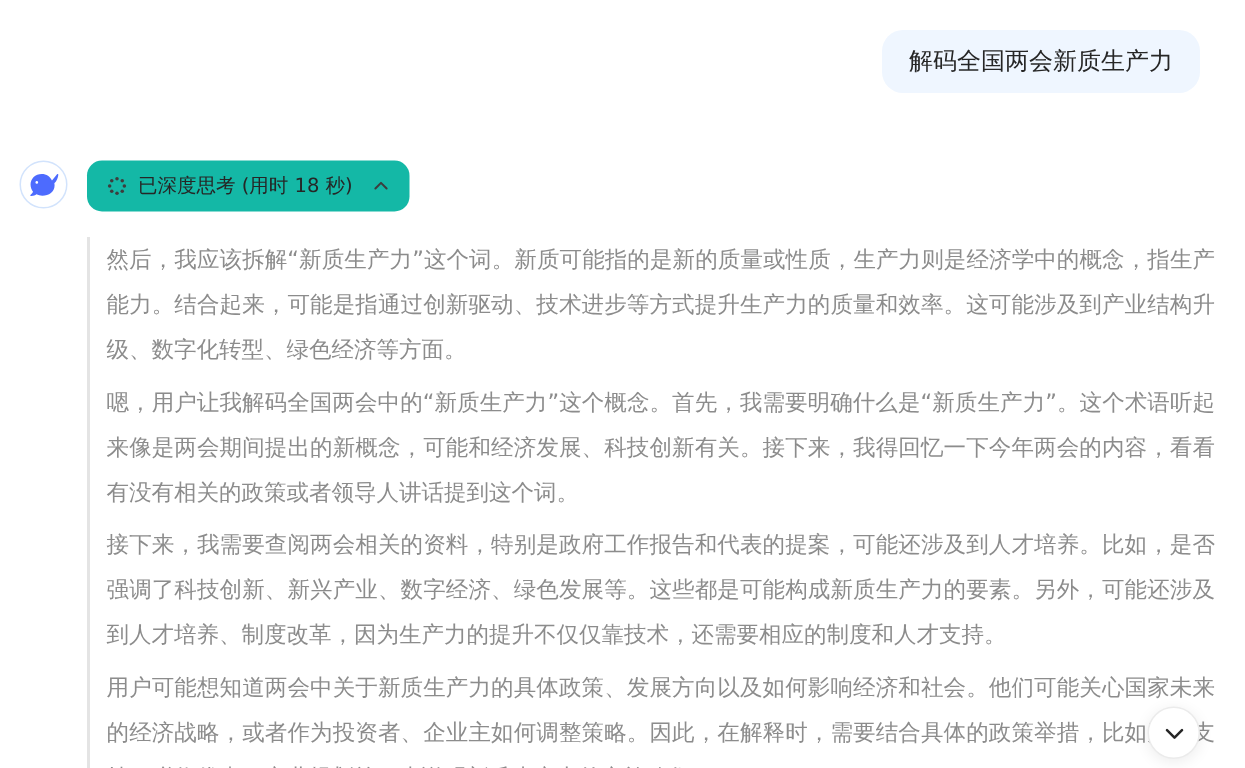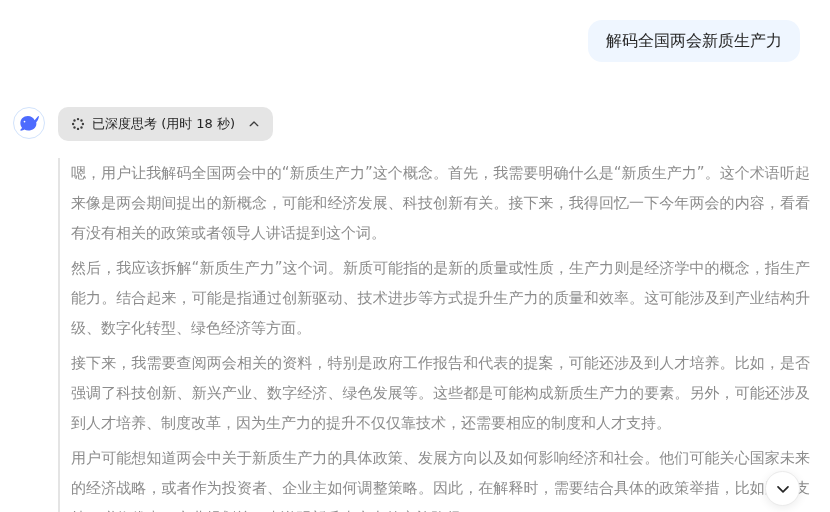--- a/index.html
+++ b/index.html
@@ -53,21 +53,21 @@
     flex: 0 0 auto;
   }
   .assistant-body { width: 752px; }
 
   .think-toggle {
     display: inline-flex;
     align-items: center;
     gap: 7px;
     height: 34px;
     padding: 0 13px;
-    background: #e5e5e5;
+    background: #14b8a6;
     border: none;
     border-radius: 10px;
     font-family: inherit;
     font-size: 13px;
     color: #262626;
     cursor: pointer;
   }
   .think-toggle .chev { margin-left: 6px; display: flex; align-items: center; }
   .think-toggle .dots { display: flex; align-items: center; }
 
@@ -140,22 +140,22 @@
         </span>
         <span>已深度思考 (用时 18 秒)</span>
         <span class="chev">
           <svg width="12" height="12" viewBox="0 0 16 16" aria-hidden="true">
             <path d="M3 10.2 8 5.2l5 5" fill="none" stroke="#3d3d3d" stroke-width="1.8" stroke-linecap="round" stroke-linejoin="round"></path>
           </svg>
         </span>
       </button>
 
       <div class="think-content">
+        <p>然后，我应该拆解“新质生产力”这个词。新质可能指的是新的质量或性质，生产力则是经济学中的概念，指生产能力。结合起来，可能是指通过创新驱动、技术进步等方式提升生产力的质量和效率。这可能涉及到产业结构升级、数字化转型、绿色经济等方面。</p>
         <p>嗯，用户让我解码全国两会中的“新质生产力”这个概念。首先，我需要明确什么是“新质生产力”。这个术语听起来像是两会期间提出的新概念，可能和经济发展、科技创新有关。接下来，我得回忆一下今年两会的内容，看看有没有相关的政策或者领导人讲话提到这个词。</p>
-        <p>然后，我应该拆解“新质生产力”这个词。新质可能指的是新的质量或性质，生产力则是经济学中的概念，指生产能力。结合起来，可能是指通过创新驱动、技术进步等方式提升生产力的质量和效率。这可能涉及到产业结构升级、数字化转型、绿色经济等方面。</p>
         <p>接下来，我需要查阅两会相关的资料，特别是政府工作报告和代表的提案，可能还涉及到人才培养。比如，是否强调了科技创新、新兴产业、数字经济、绿色发展等。这些都是可能构成新质生产力的要素。另外，可能还涉及到人才培养、制度改革，因为生产力的提升不仅仅靠技术，还需要相应的制度和人才支持。</p>
         <p>用户可能想知道两会中关于新质生产力的具体政策、发展方向以及如何影响经济和社会。他们可能关心国家未来的经济战略，或者作为投资者、企业主如何调整策略。因此，在解释时，需要结合具体的政策举措，比如财政支持、税收优惠、产业规划等，来说明新质生产力的实施路径。</p>
       </div>
 
     </div>
   </div>
 
   <button class="scroll-bottom-btn">
     <span style="display:flex;">
       <svg width="16" height="16" viewBox="0 0 16 16" aria-hidden="true">

